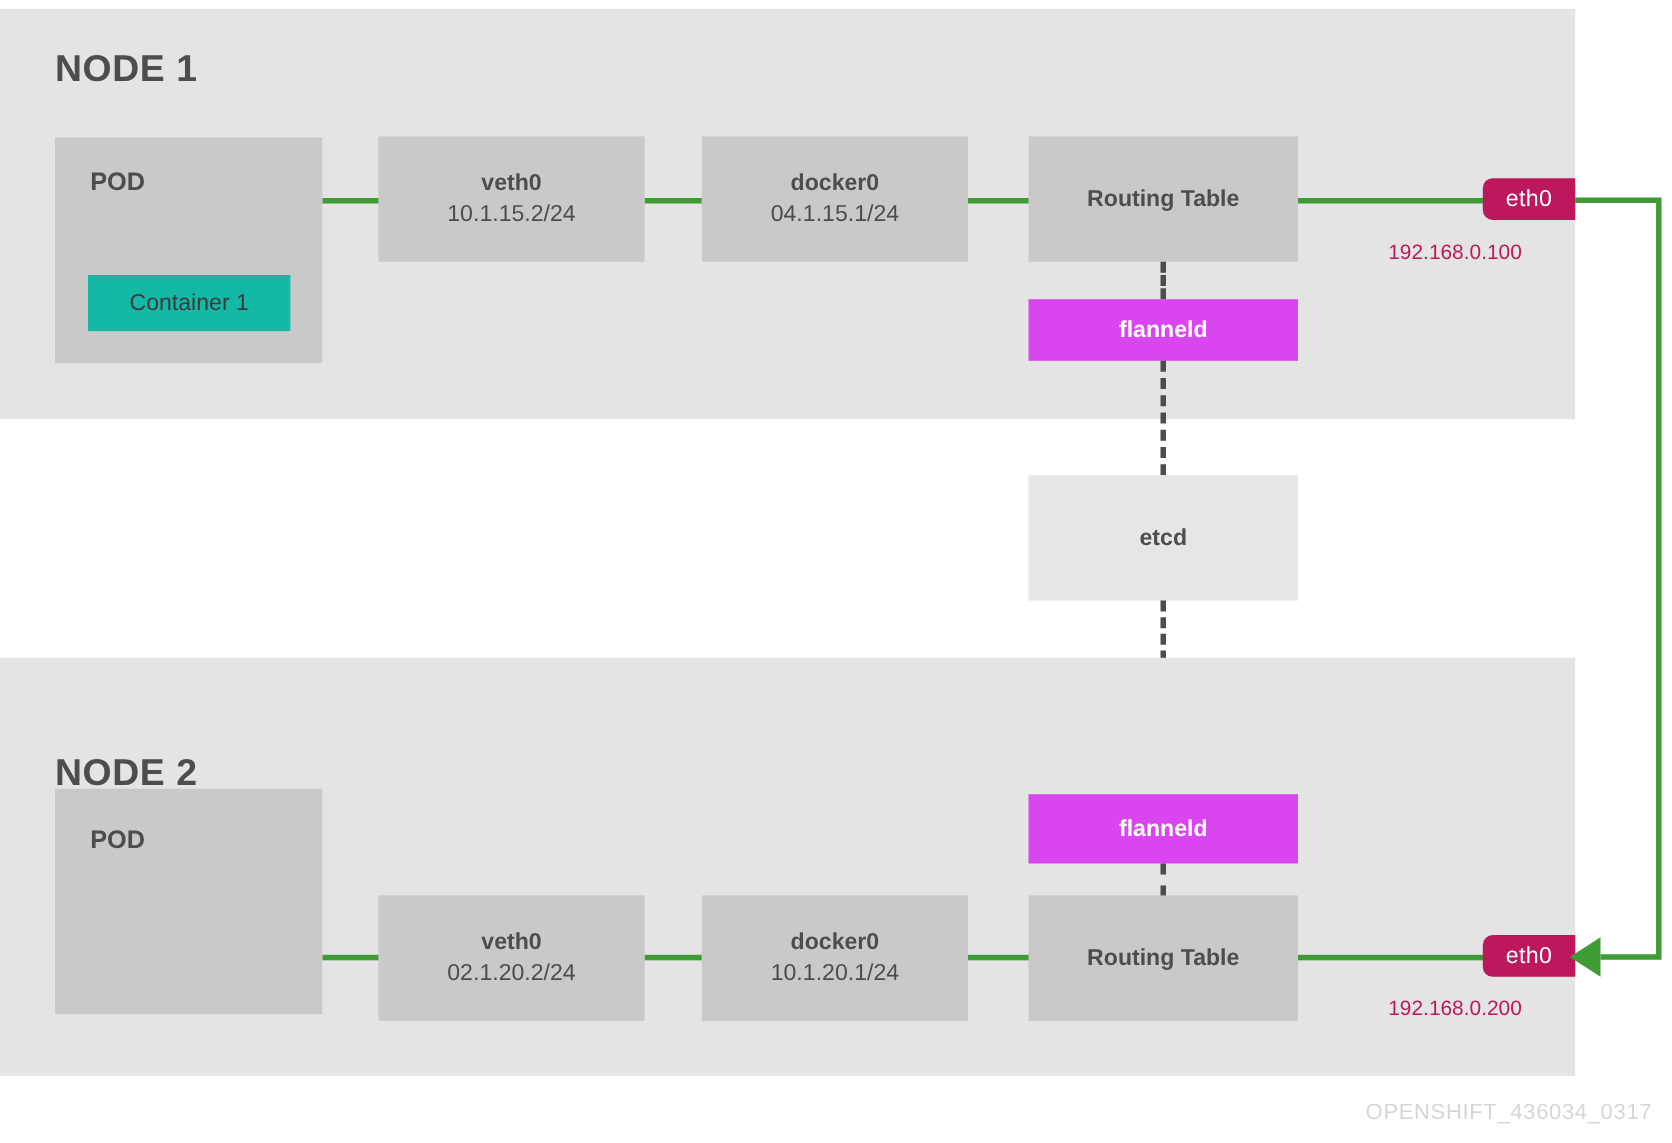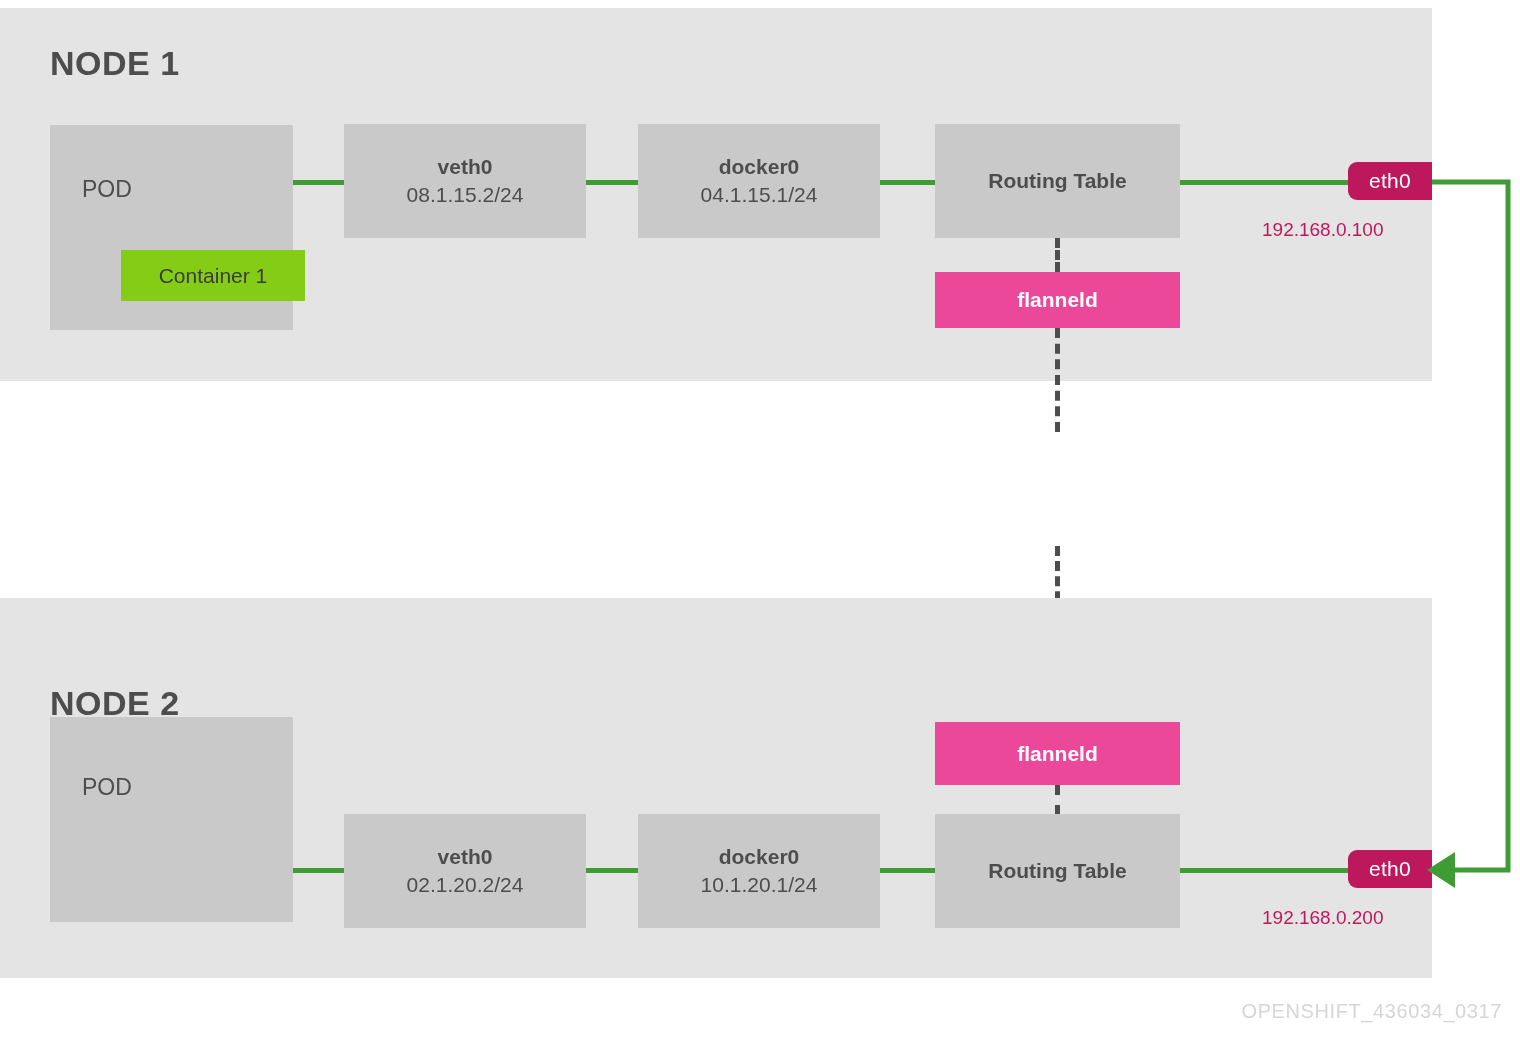--- a/index.html
+++ b/index.html
@@ -63,44 +63,42 @@
   }
 
   
   .pod-box {
     position: absolute;
     background: #c9c9c9;
   }
   .pod-label {
     position: absolute;
     font-size: 23px;
-    font-weight: normal;
-    color: #4d4d4d;
-    white-space: nowrap;
-    margin-top: 24px;
+    font-weight: bold;
+    color: #4d4d4d;
+    white-space: nowrap;
   }
   .container-box {
     position: absolute;
-    background: #84cc16;
-    display: flex;
-    align-items: center;
-    justify-content: center;
-    margin-left: 41px;
+    background: #14b8a6;
+    display: flex;
+    align-items: center;
+    justify-content: center;
   }
   .container-box span {
     font-size: 21px;
     color: #3c3c3c;
     font-weight: normal;
     white-space: nowrap;
   }
 
   
   .flannel-box {
     position: absolute;
-    background: #ec4899;
+    background: #d946ef;
     display: flex;
     align-items: center;
     justify-content: center;
   }
   .flannel-box span {
     font-size: 21px;
     font-weight: bold;
     color: #ffffff;
     white-space: nowrap;
   }
@@ -195,21 +193,21 @@
   <div class="link-h" style="left:1180px; top:180px; width:170px;"></div>
 
   <div class="pod-box" style="left:50px; top:125px; width:243px; height:205px;"></div>
   <div class="pod-label" style="left:82px; top:152px;">POD</div>
   <div class="container-box" style="left:80px; top:250px; width:184px; height:51px;">
     <span>Container 1</span>
   </div>
 
   <div class="box" style="left:344px; top:124px; width:242px; height:114px;">
     <div class="line1">veth0</div>
-    <div class="line2">08.1.15.2/24</div>
+    <div class="line2">10.1.15.2/24</div>
   </div>
 
   <div class="box" style="left:638px; top:124px; width:242px; height:114px;">
     <div class="line1">docker0</div>
     <div class="line2">04.1.15.1/24</div>
   </div>
 
   <div class="box" style="left:935px; top:124px; width:245px; height:114px;">
     <div class="line1">Routing Table</div>
   </div>
@@ -220,20 +218,23 @@
     <span>flanneld</span>
   </div>
 
   <div class="dash-v" style="left:1055px; top:328px; height:104px;"></div>
 
   <div class="eth-badge" style="left:1348px; top:162px; width:84px; height:38px;">
     <span>eth0</span>
   </div>
   <div class="eth-ip" style="left:1262px; top:219px;">192.168.0.100</div>
 
+  <div class="etcd-box" style="left:935px; top:432px; width:245px; height:114px;">
+    <span>etcd</span>
+  </div>
 
   <div class="dash-v" style="left:1055px; top:546px; height:176px;"></div>
 
   <div id="node2-panel" class="node-panel"></div>
   <div id="node2-title" class="node-title">NODE 2</div>
 
   <div class="link-h" style="left:293px; top:868px; width:52px;"></div>
 
   <div class="link-h" style="left:586px; top:868px; width:52px;"></div>
 

